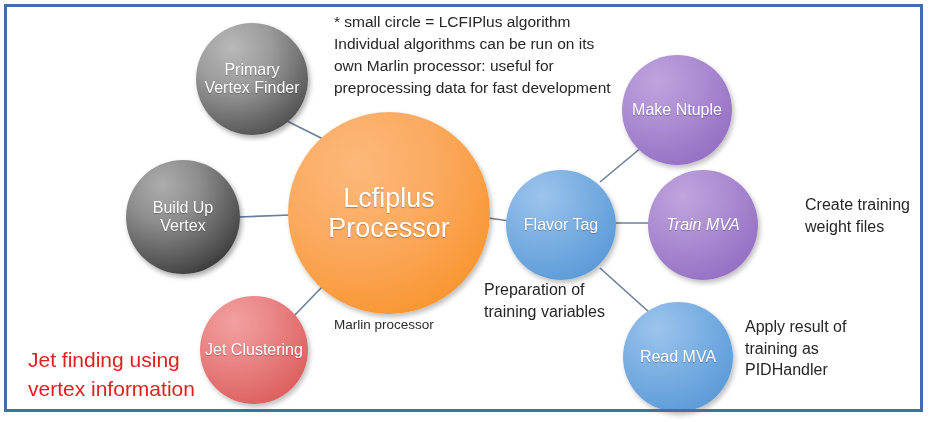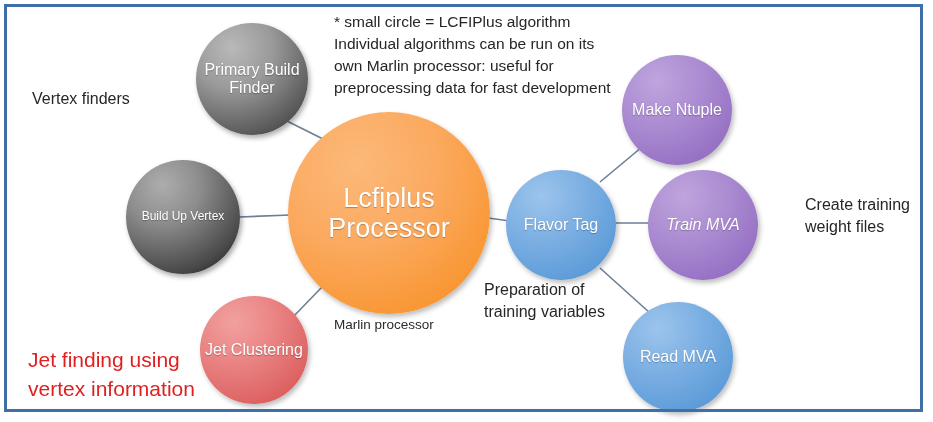--- a/index.html
+++ b/index.html
@@ -64,21 +64,21 @@
     width: 112px; height: 112px;
     background: radial-gradient(circle at 32% 22%, #b9b9b9 0%, #9a9a9a 35%, #565656 78%, #1c1c1c 100%);
     box-shadow: 2px 3px 5px rgba(0,0,0,0.32);
     font-size: 16px;
   }
   #n-buv {
     left: 126px; top: 160px;
     width: 114px; height: 114px;
     background: radial-gradient(circle at 32% 22%, #adadad 0%, #8d8d8d 32%, #4a4a4a 74%, #111111 100%);
     box-shadow: 2px 3px 5px rgba(0,0,0,0.34);
-    font-size: 12px;
+    font-size: 16px;
   }
   
   #n-jet {
     left: 200px; top: 296px;
     width: 108px; height: 108px;
     background: radial-gradient(circle at 32% 24%, #f2a0a0 0%, #ea8585 36%, #dd6161 78%, #cf5050 100%);
     box-shadow: 2px 3px 5px rgba(0,0,0,0.26);
     font-size: 16px;
   }
   
@@ -150,21 +150,21 @@
     </g>
   </svg>
 
   <div class="node" id="n-lcfiplus">
     <span class="lbl">Lcfiplus
 Processor</span>
   </div>
 
   <div class="node" id="n-pvf">
     <span class="lbl">Primary
-Build
+Vertex
 Finder</span>
   </div>
 
   <div class="node" id="n-buv">
     <span class="lbl">Build Up
 Vertex</span>
   </div>
 
   <div class="node" id="n-jet">
     <span class="lbl">Jet
@@ -185,23 +185,25 @@
   </div>
 
   <div class="node" id="n-readmva">
     <span class="lbl">Read MVA</span>
   </div>
 
   <div class="note" id="note-annotation">* small circle = LCFIPlus algorithm
 Individual algorithms can be run on its
 own Marlin processor: useful for
 preprocessing data for fast development</div>
-  <div class="note" id="note-vertex-finders">Vertex finders</div>
   <div class="note" id="note-marlin">Marlin processor</div>
   <div class="note" id="note-prep">Preparation of
 training variables</div>
   <div class="note" id="note-create-weights">Create training
 weight files</div>
+  <div class="note" id="note-apply-pid">Apply result of
+training as
+PIDHandler</div>
   <div class="note" id="note-jetfinding">Jet finding using
 vertex information</div>
 
   <div id="frame"></div>
 </div>
 
 </body></html>

